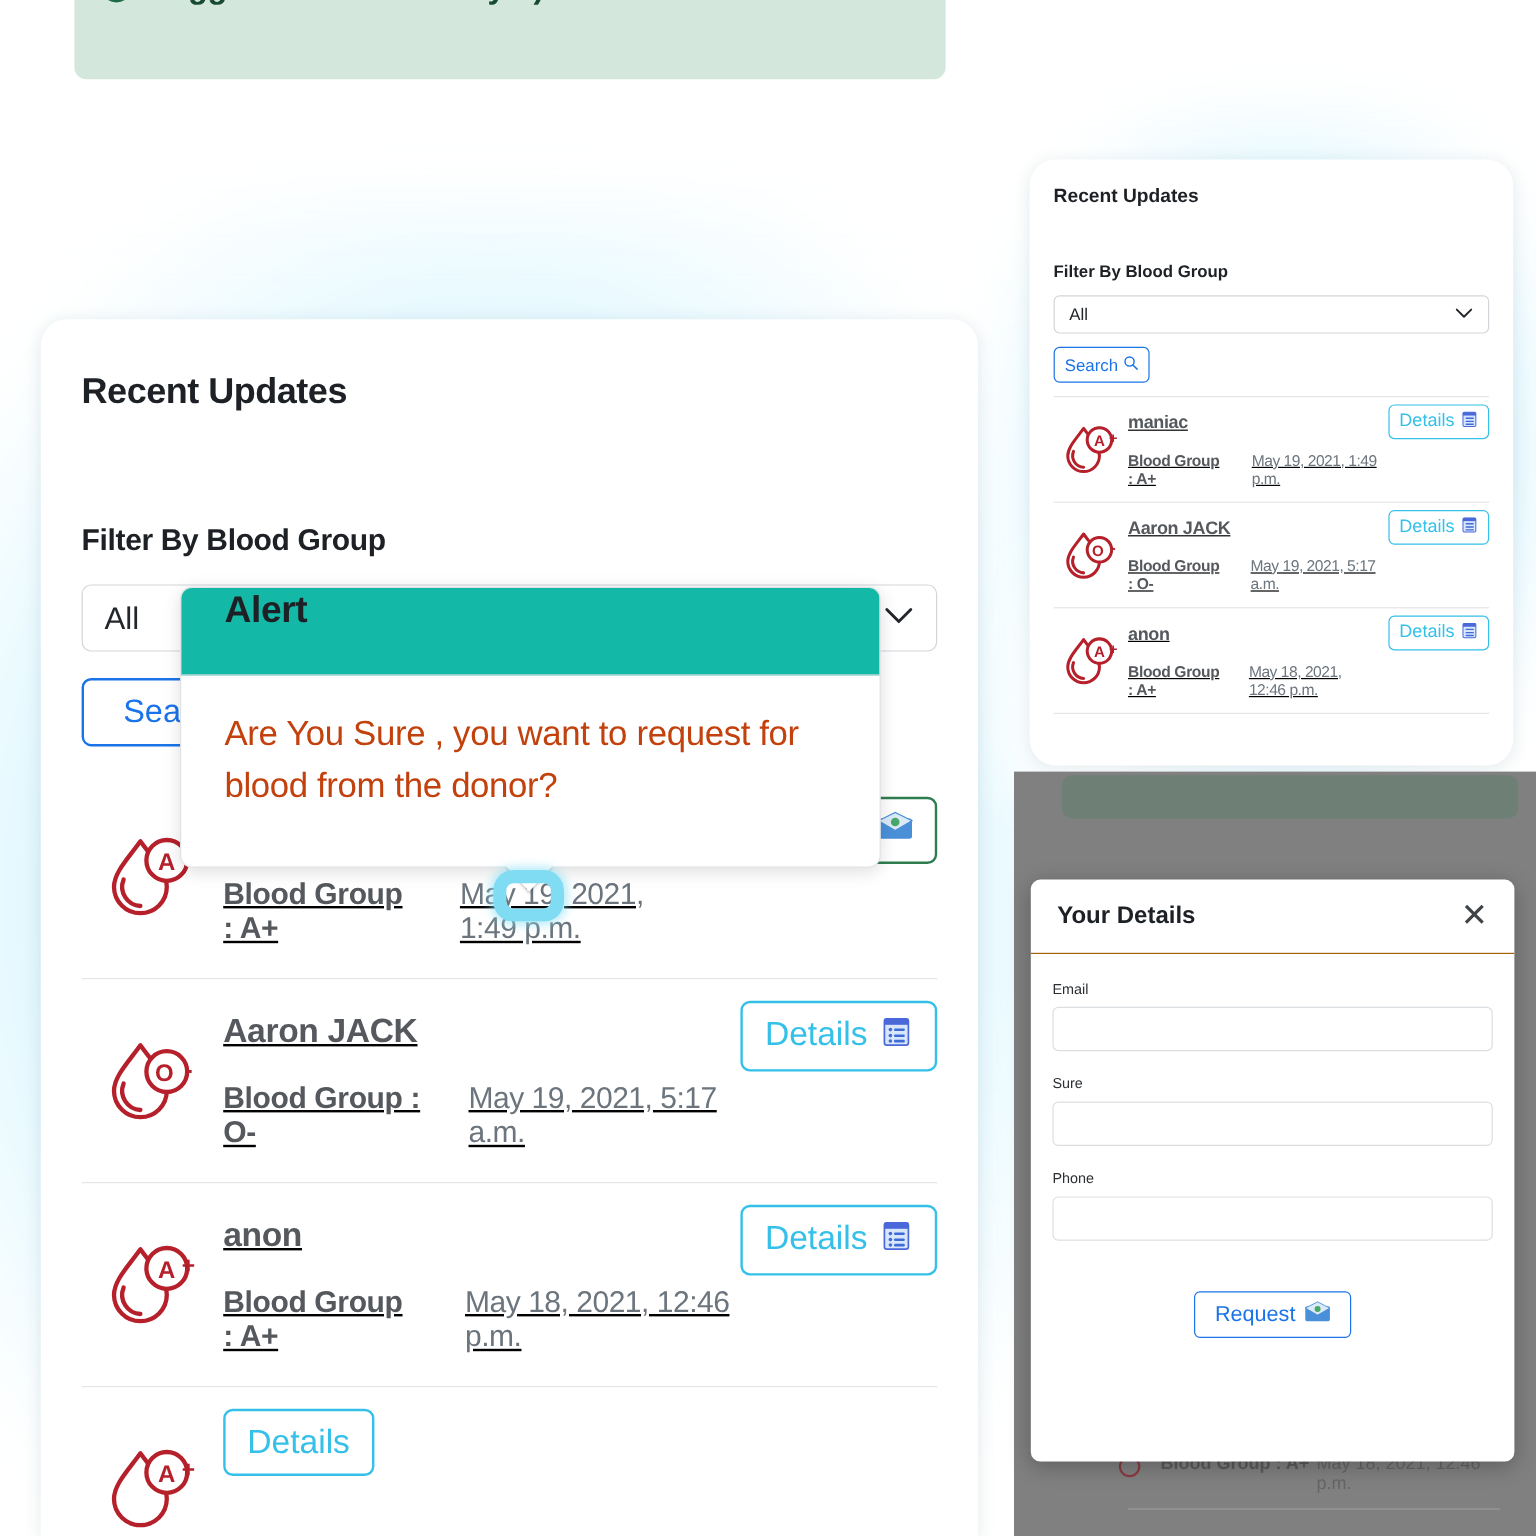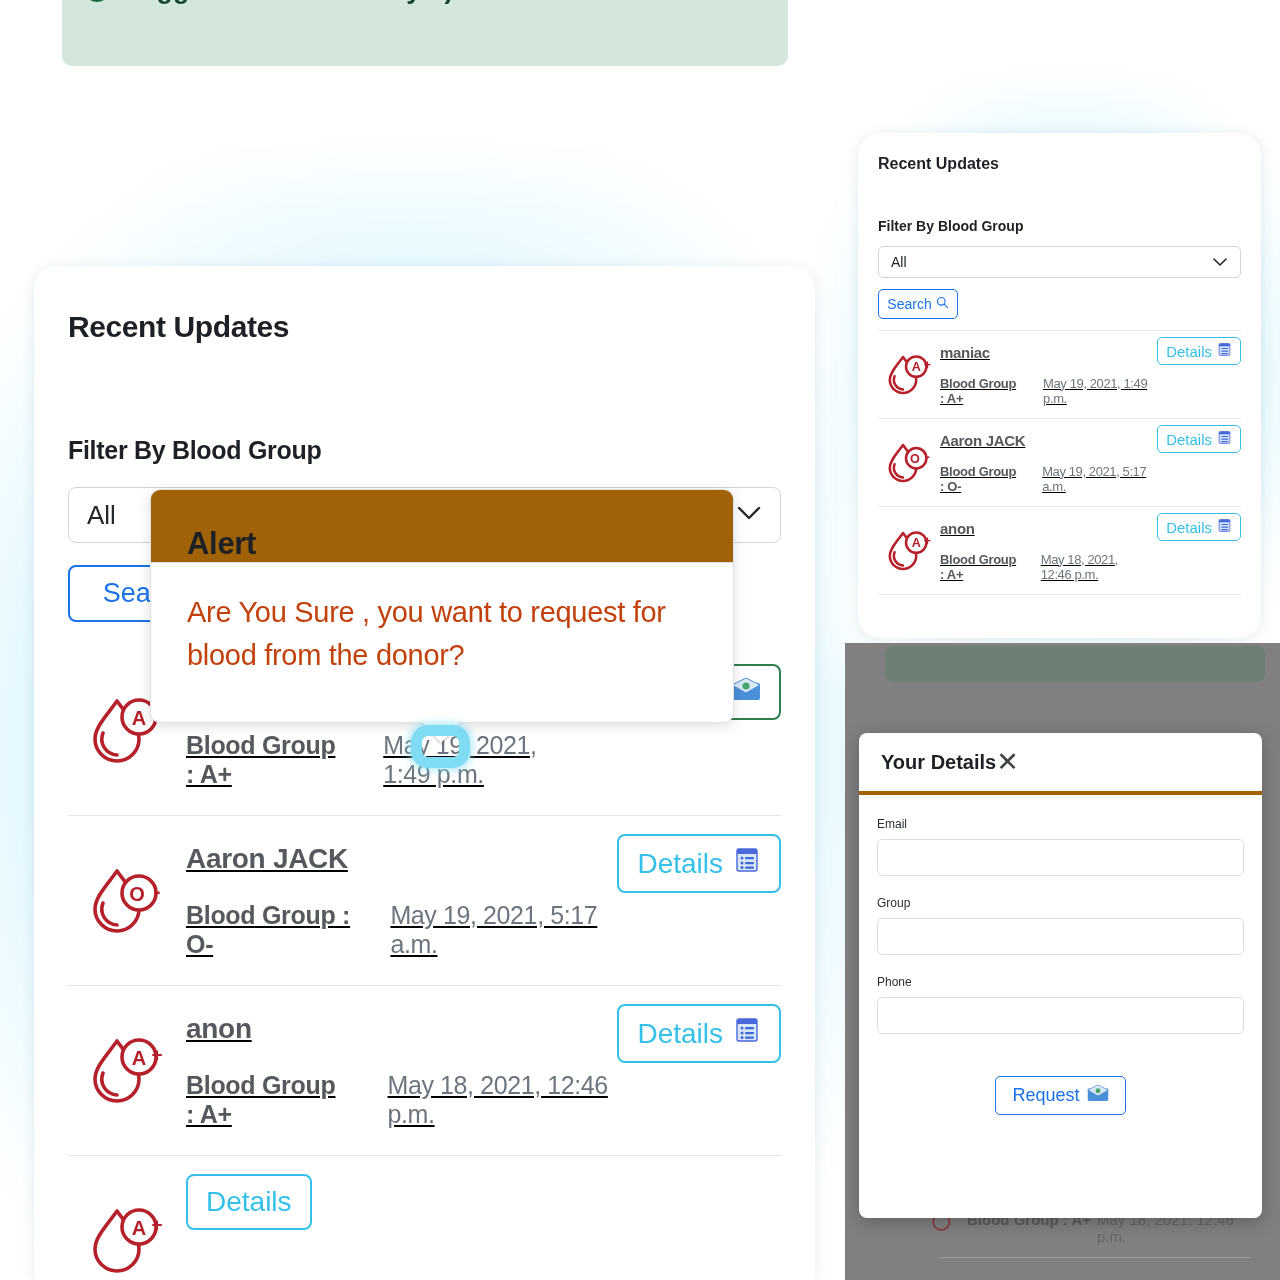--- a/index.html
+++ b/index.html
@@ -93,21 +93,21 @@
   }
   .row-meta { margin-top: 26px; display: flex; align-items: baseline; }
   .row-bg {
     font-size: 25px; font-weight: bold; color: #55595d;
     letter-spacing: -0.3px;
   }
   .row-date { font-size: 25px; color: #6c757d; margin-left: 38px; letter-spacing: -0.4px; }
   .row-action { flex: 0 0 auto; align-self: flex-start; margin-top: 18px; }
 
   .btn-pill {
-    display: inline-flex; align-items: center; gap: 10px;
+    display: inline-flex; gap: 10px;
     background: #fff; border-radius: 8px;
     padding: 10px 18px; font-size: 28px;
   }
   .btn-request { border: 2px solid #2e7d4f; color: #2e7d4f; }
   .btn-details { border: 2px solid #34c0e8; color: #34c0e8; }
 
   
   .drop-icon { width: 80px; height: 76px; display: block; }
   .drop-icon-sm { width: 48px; height: 46px; display: block; }
 
@@ -123,23 +123,23 @@
   
   .alert-pop {
     position: absolute; left: 150px; top: 489px;
     width: 584px; height: 234px;
     background: #ffffff; border: 1px solid #dfe2e5;
     border-radius: 10px;
     box-shadow: 0 3px 14px rgba(0,0,0,0.13);
     overflow: hidden;
   }
   .alert-head {
-    height: 73px; background: #a16207;
+    height: 73px; background: #14b8a6;
     border-bottom: 1px solid #dfe2e5;
-    display: flex; align-items: flex-end; padding: 0 36px;
+    display: flex; align-items: flex-start; padding: 0 36px;
   }
   .alert-title { font-size: 31px; font-weight: bold; color: #1d2125; letter-spacing: -0.3px; }
   .alert-body {
     padding: 28px 36px 0 36px; font-size: 29px; color: #c2410c;
     line-height: 1.48; letter-spacing: -0.3px;
   }
   .alert-arrow {
     position: absolute; left: 421px; top: 721px;
     width: 0; height: 0;
     border-left: 20px solid transparent;
@@ -218,22 +218,22 @@
   }
 
   .modal {
     position: absolute; left: 859px; top: 733px;
     width: 403px; height: 485px;
     background: #ffffff; border-radius: 8px;
     box-shadow: 0 4px 18px rgba(0,0,0,0.25);
     overflow: hidden;
   }
   .modal-head {
-    height: 62px; border-bottom: 4px solid #a16207;
-    display: flex; align-items: center; 
+    height: 62px; border-bottom: 1px solid #a16207;
+    display: flex; align-items: center; justify-content: space-between;
     padding: 0 22px;
   }
   .modal-title { font-size: 20px; font-weight: bold; color: #1d2125; }
   .modal-close { font-size: 27px; color: #3f4448; font-weight: 300; line-height: 1; }
   .modal-body { padding: 22px 18px 0 18px; }
   .field-label { font-size: 12px; color: #2b2f33; margin-bottom: 8px; }
   .field-input {
     width: 367px; height: 37px;
     border: 1px solid #dcdfe2; border-radius: 5px; background: #fff;
     margin-bottom: 20px;
@@ -567,21 +567,21 @@
   </div>
 
   <div class="modal">
     <div class="modal-head">
       <span class="modal-title">Your Details</span>
       <span class="modal-close">✕</span>
     </div>
     <div class="modal-body">
       <div class="field-label">Email</div>
       <input class="field-input" type="text" style="">
-      <div class="field-label">Group</div>
+      <div class="field-label">Sure</div>
       <input class="field-input" type="text" style="">
       <div class="field-label">Phone</div>
       <input class="field-input" type="text" style="">
       <div class="modal-foot">
         <div class="modal-request">
           <span>Request</span>
           <span>
             <svg width="22" height="18" viewBox="0 0 30 24">
                 <rect x="1" y="6" width="28" height="17" rx="2" fill="#4a90d9"></rect>
                 <path d="M1 8 L15 1 L29 8 L15 16 Z" fill="#dce9f7" stroke="#4a90d9" stroke-width="1"></path>

